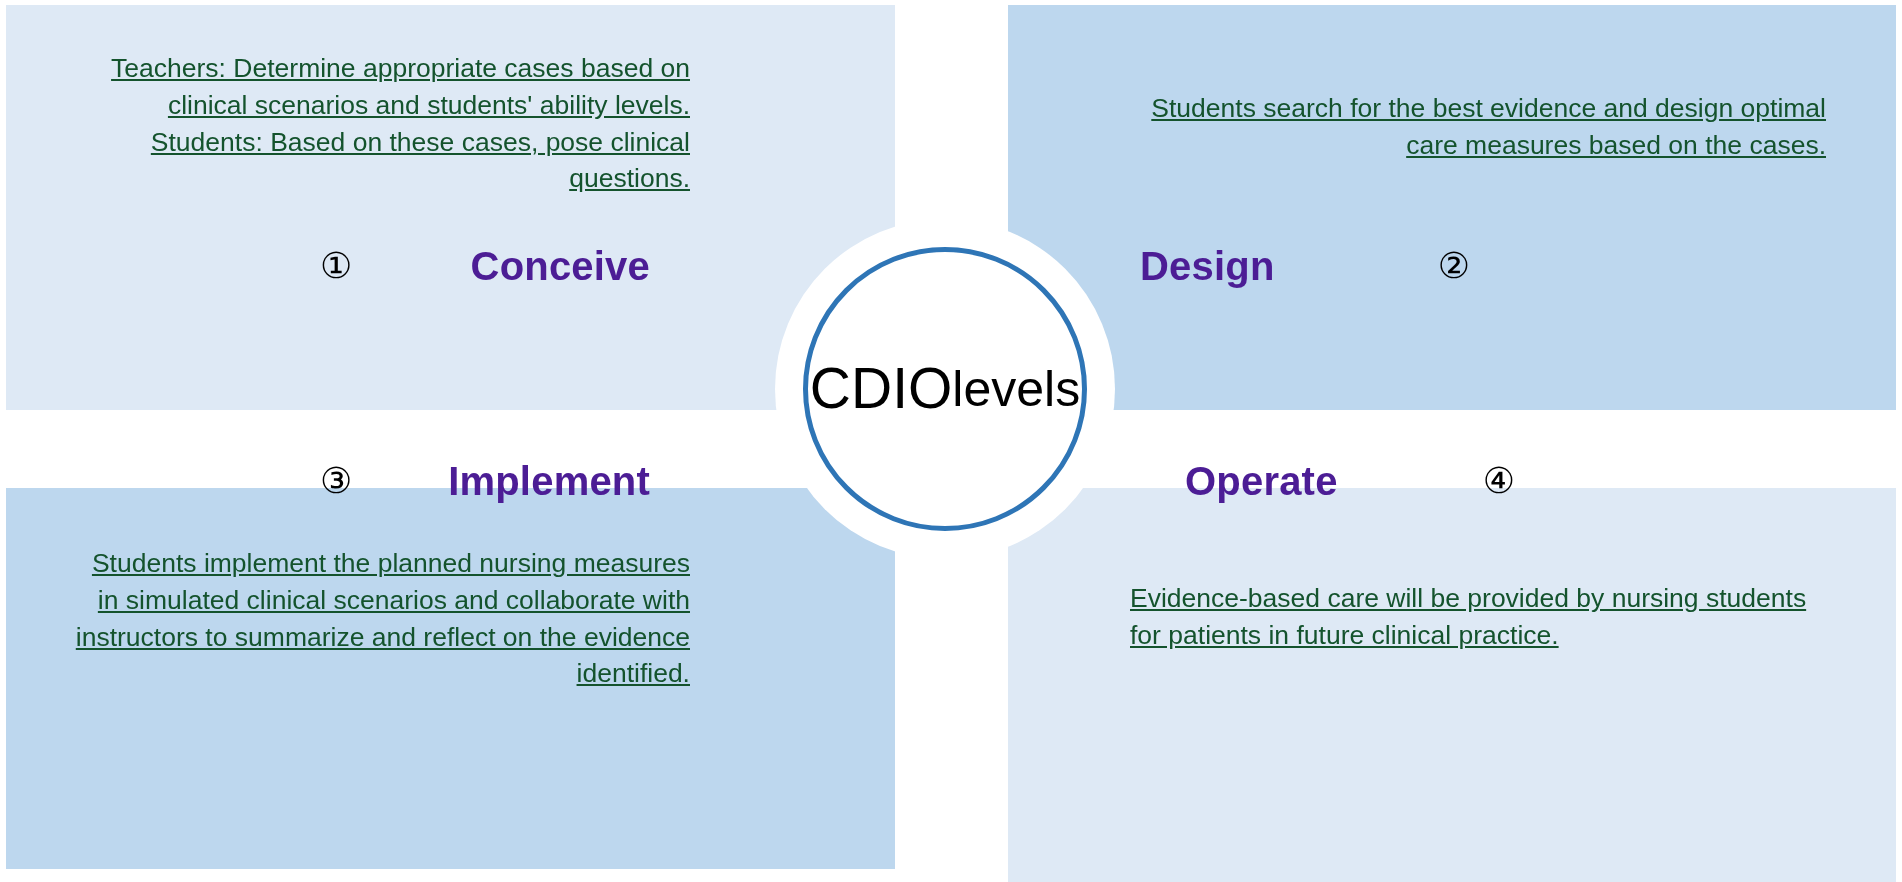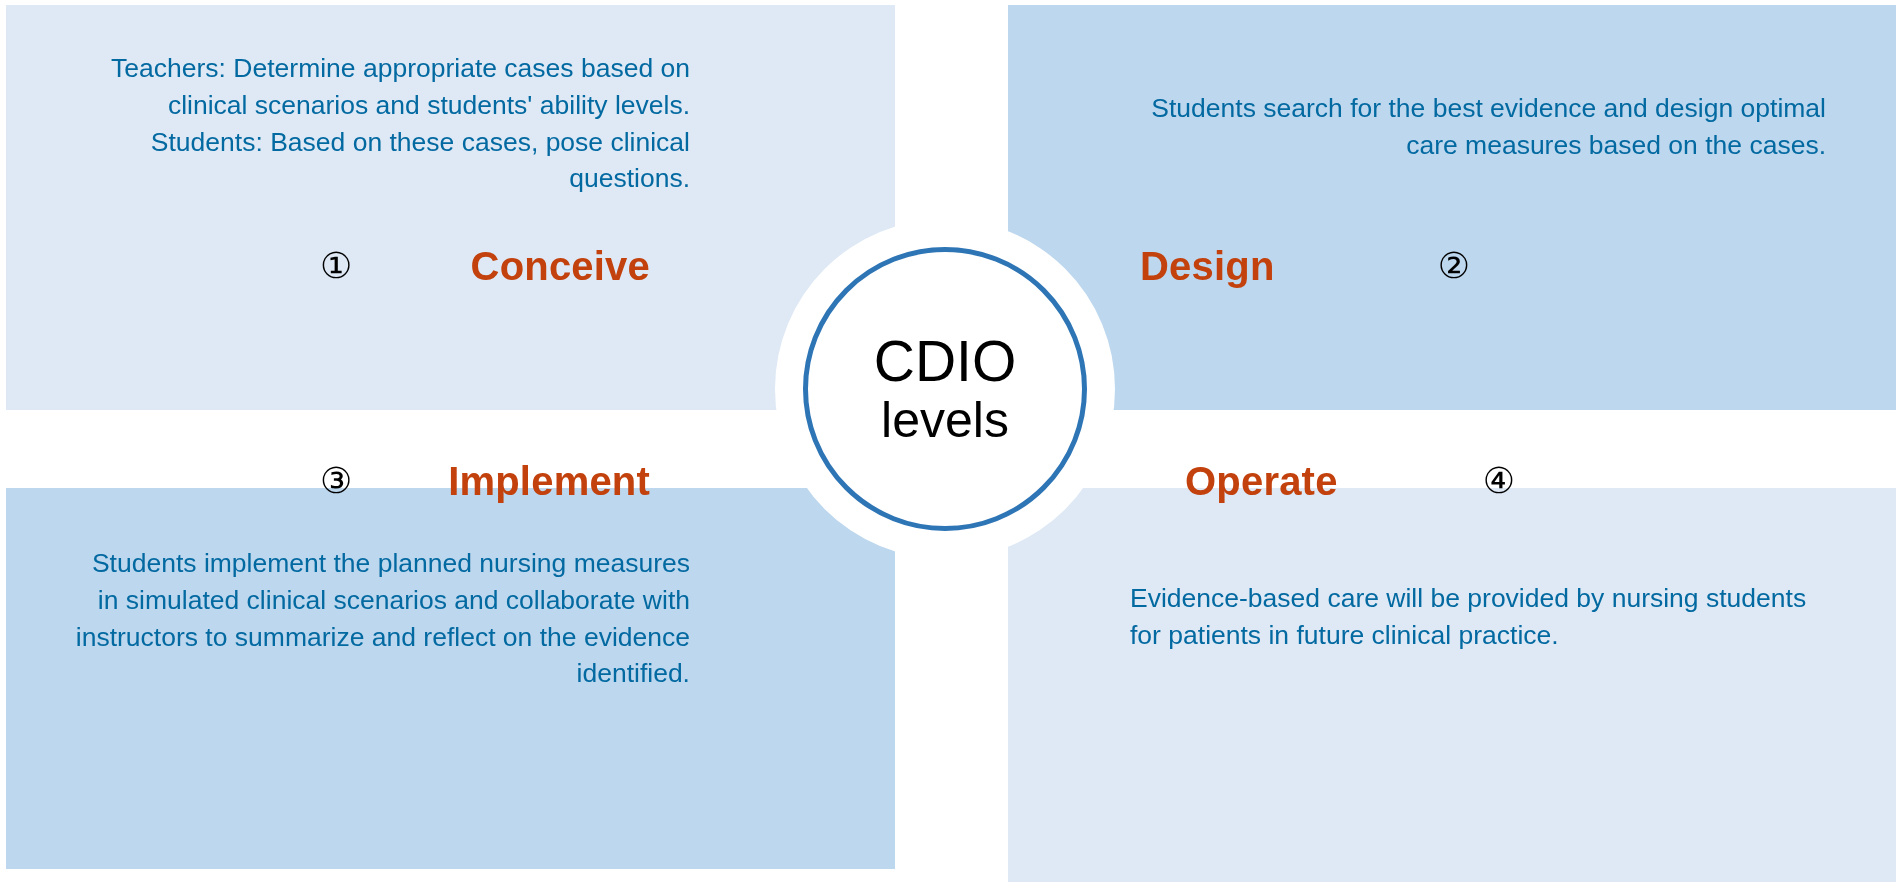--- a/index.html
+++ b/index.html
@@ -42,23 +42,24 @@
     left: 1008px; top: 488px;
     width: 888px;  height: 394px;
     background: #dee9f5;
   }
 
   
   .para {
     position: absolute;
     font-size: 26.5px;
     line-height: 1.39;
-    color: #0369a1;
+    color: #14532d;
     font-weight: 400;
     white-space: pre-line;
+    text-decoration: underline;
   }
   #para-conceive {
     left: 70px;  top: 50px;  width: 620px;
     text-align: right;
   }
   #para-design {
     left: 1126px; top: 90px; width: 700px;
     text-align: right;
   }
   #para-implement {
@@ -73,21 +74,21 @@
   
   .headrow {
     position: absolute;
     display: flex;
     align-items: center;
     height: 56px;
   }
   .stage-name {
     font-size: 40px;
     font-weight: 700;
-    color: #c2410c;
+    color: #4c1d95;
     letter-spacing: 0.2px;
     white-space: nowrap;
   }
   .stage-num {
     font-size: 36px;
     font-weight: 400;
     color: #000000;
     line-height: 1;
     white-space: nowrap;
   }
@@ -120,21 +121,21 @@
   }
   #hub-ring {
     position: absolute;
     left: 803px; top: 247px;
     width: 284px; height: 284px;
     border-radius: 50%;
     background: #ffffff;
     border: 5px solid #2e75b6;
     box-sizing: border-box;
     display: flex;
-    flex-direction: column;
+    flex-direction: row;
     align-items: center;
     justify-content: center;
   }
   #hub-ring .hub-line {
     color: #000000;
     font-weight: 400;
     line-height: 1.08;
     text-align: center;
   }
   #hub-title { font-size: 57px; }

